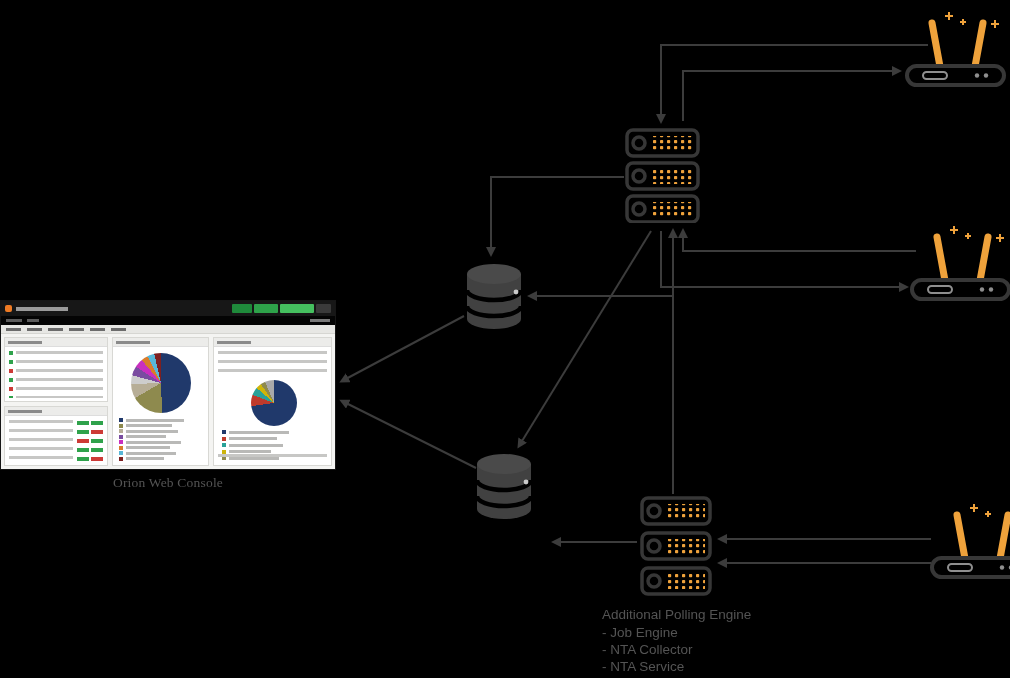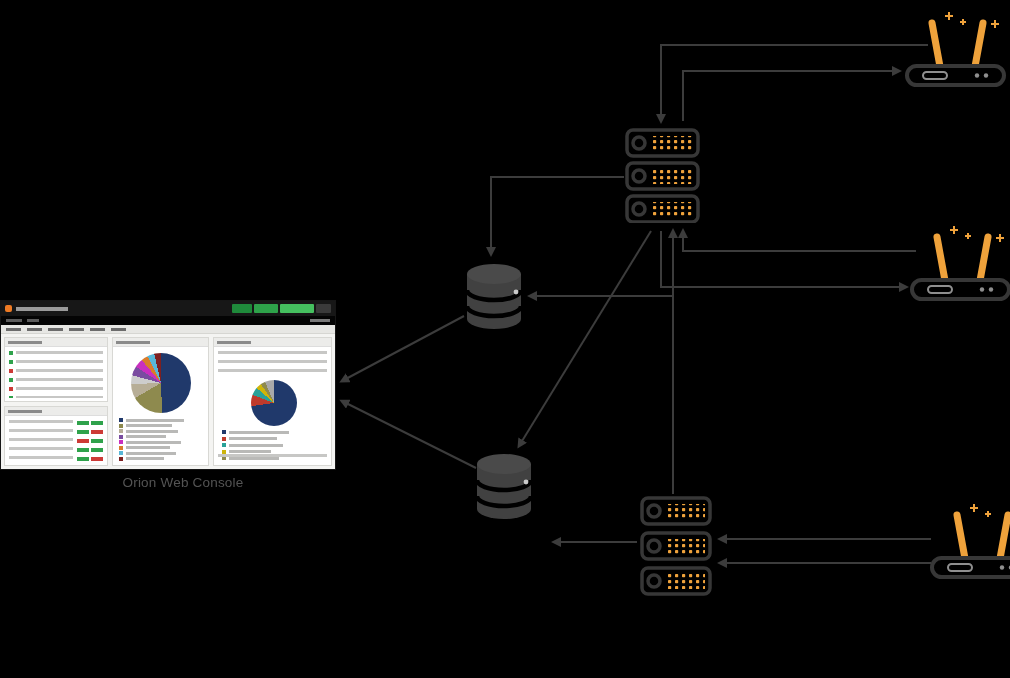--- a/index.html
+++ b/index.html
@@ -4,21 +4,21 @@
 <style>
   * { margin:0; padding:0; box-sizing:border-box; }
   html,body { background:#000; }
   body { font-family:"Liberation Sans", sans-serif; }
 
   .stage { position:relative; width:1010px; height:678px; background:#000; overflow:hidden; }
   .wires { position:absolute; left:0; top:0; }
   .node  { position:absolute; }
 
   .lbl { position:absolute; color:#545454; font-size:13.5px; line-height:17px; }
-  .lbl-console { left:15px; top:474px; width:336px; text-align:center; letter-spacing:.2px; }
+  .lbl-console { left:0; top:474px; width:336px; text-align:center; letter-spacing:.2px;font-family:Liberation Serif, serif; }
   .lbl-ape { left:602px; top:606px; }
   .lbl-ape .t { margin-bottom:1px; }
 
   
   .console { position:absolute; left:0; top:300px; width:336px; height:170px;
              background:#f4f4f2; border:1px solid #161616; }
   .ch { height:15px; background:#171717; display:flex; align-items:center; gap:4px; padding:0 4px; }
   .ch-logo { width:7px; height:7px; border-radius:2px; background:#ef7b24; }
   .ch-title { width:52px; height:4px; background:#9a9a9a; }
   .ch-btns { margin-left:auto; display:flex; gap:2px; align-items:center; }
@@ -340,14 +340,20 @@
               <i class="lb" style="width:50px"></i>
             </span>
         </div>
         <div class="rows rows-b3"></div>
       </div>
     </div>
   </div>
 
   <div class="lbl lbl-console">Orion Web Console</div>
 
+  <div class="lbl lbl-ape">
+    <div class="t">Additional Polling Engine</div>
+    <div>- Job Engine</div>
+    <div>- NTA Collector</div>
+    <div>- NTA Service</div>
+  </div>
 
 </div>
 
 </body></html>

